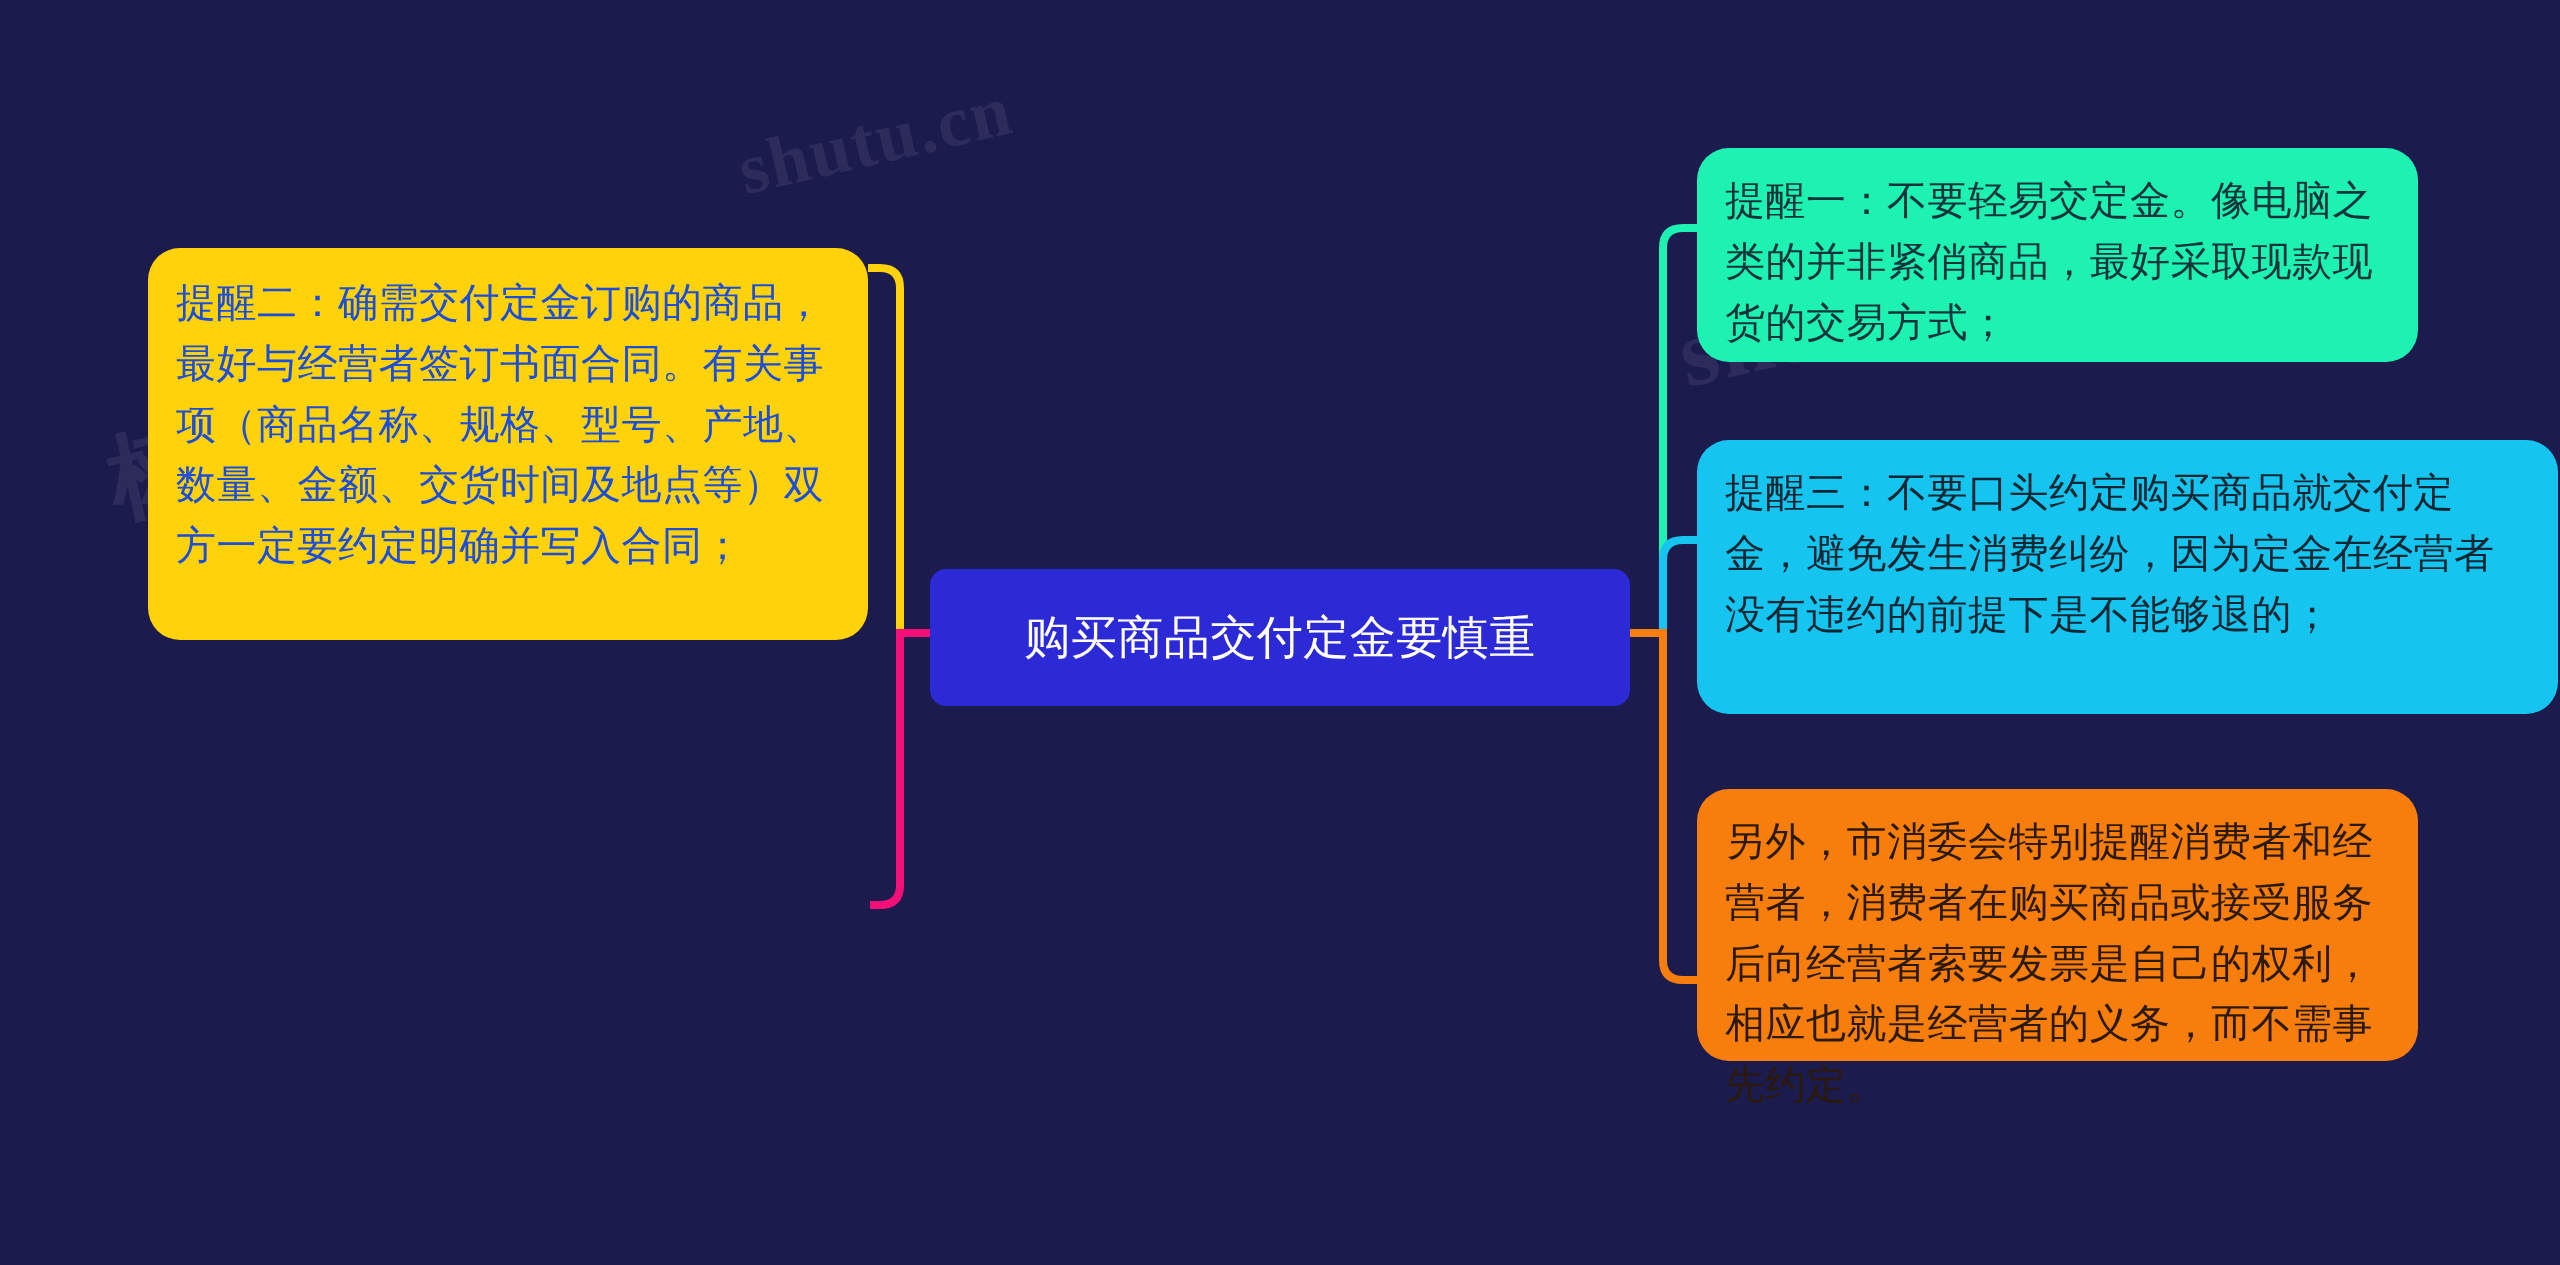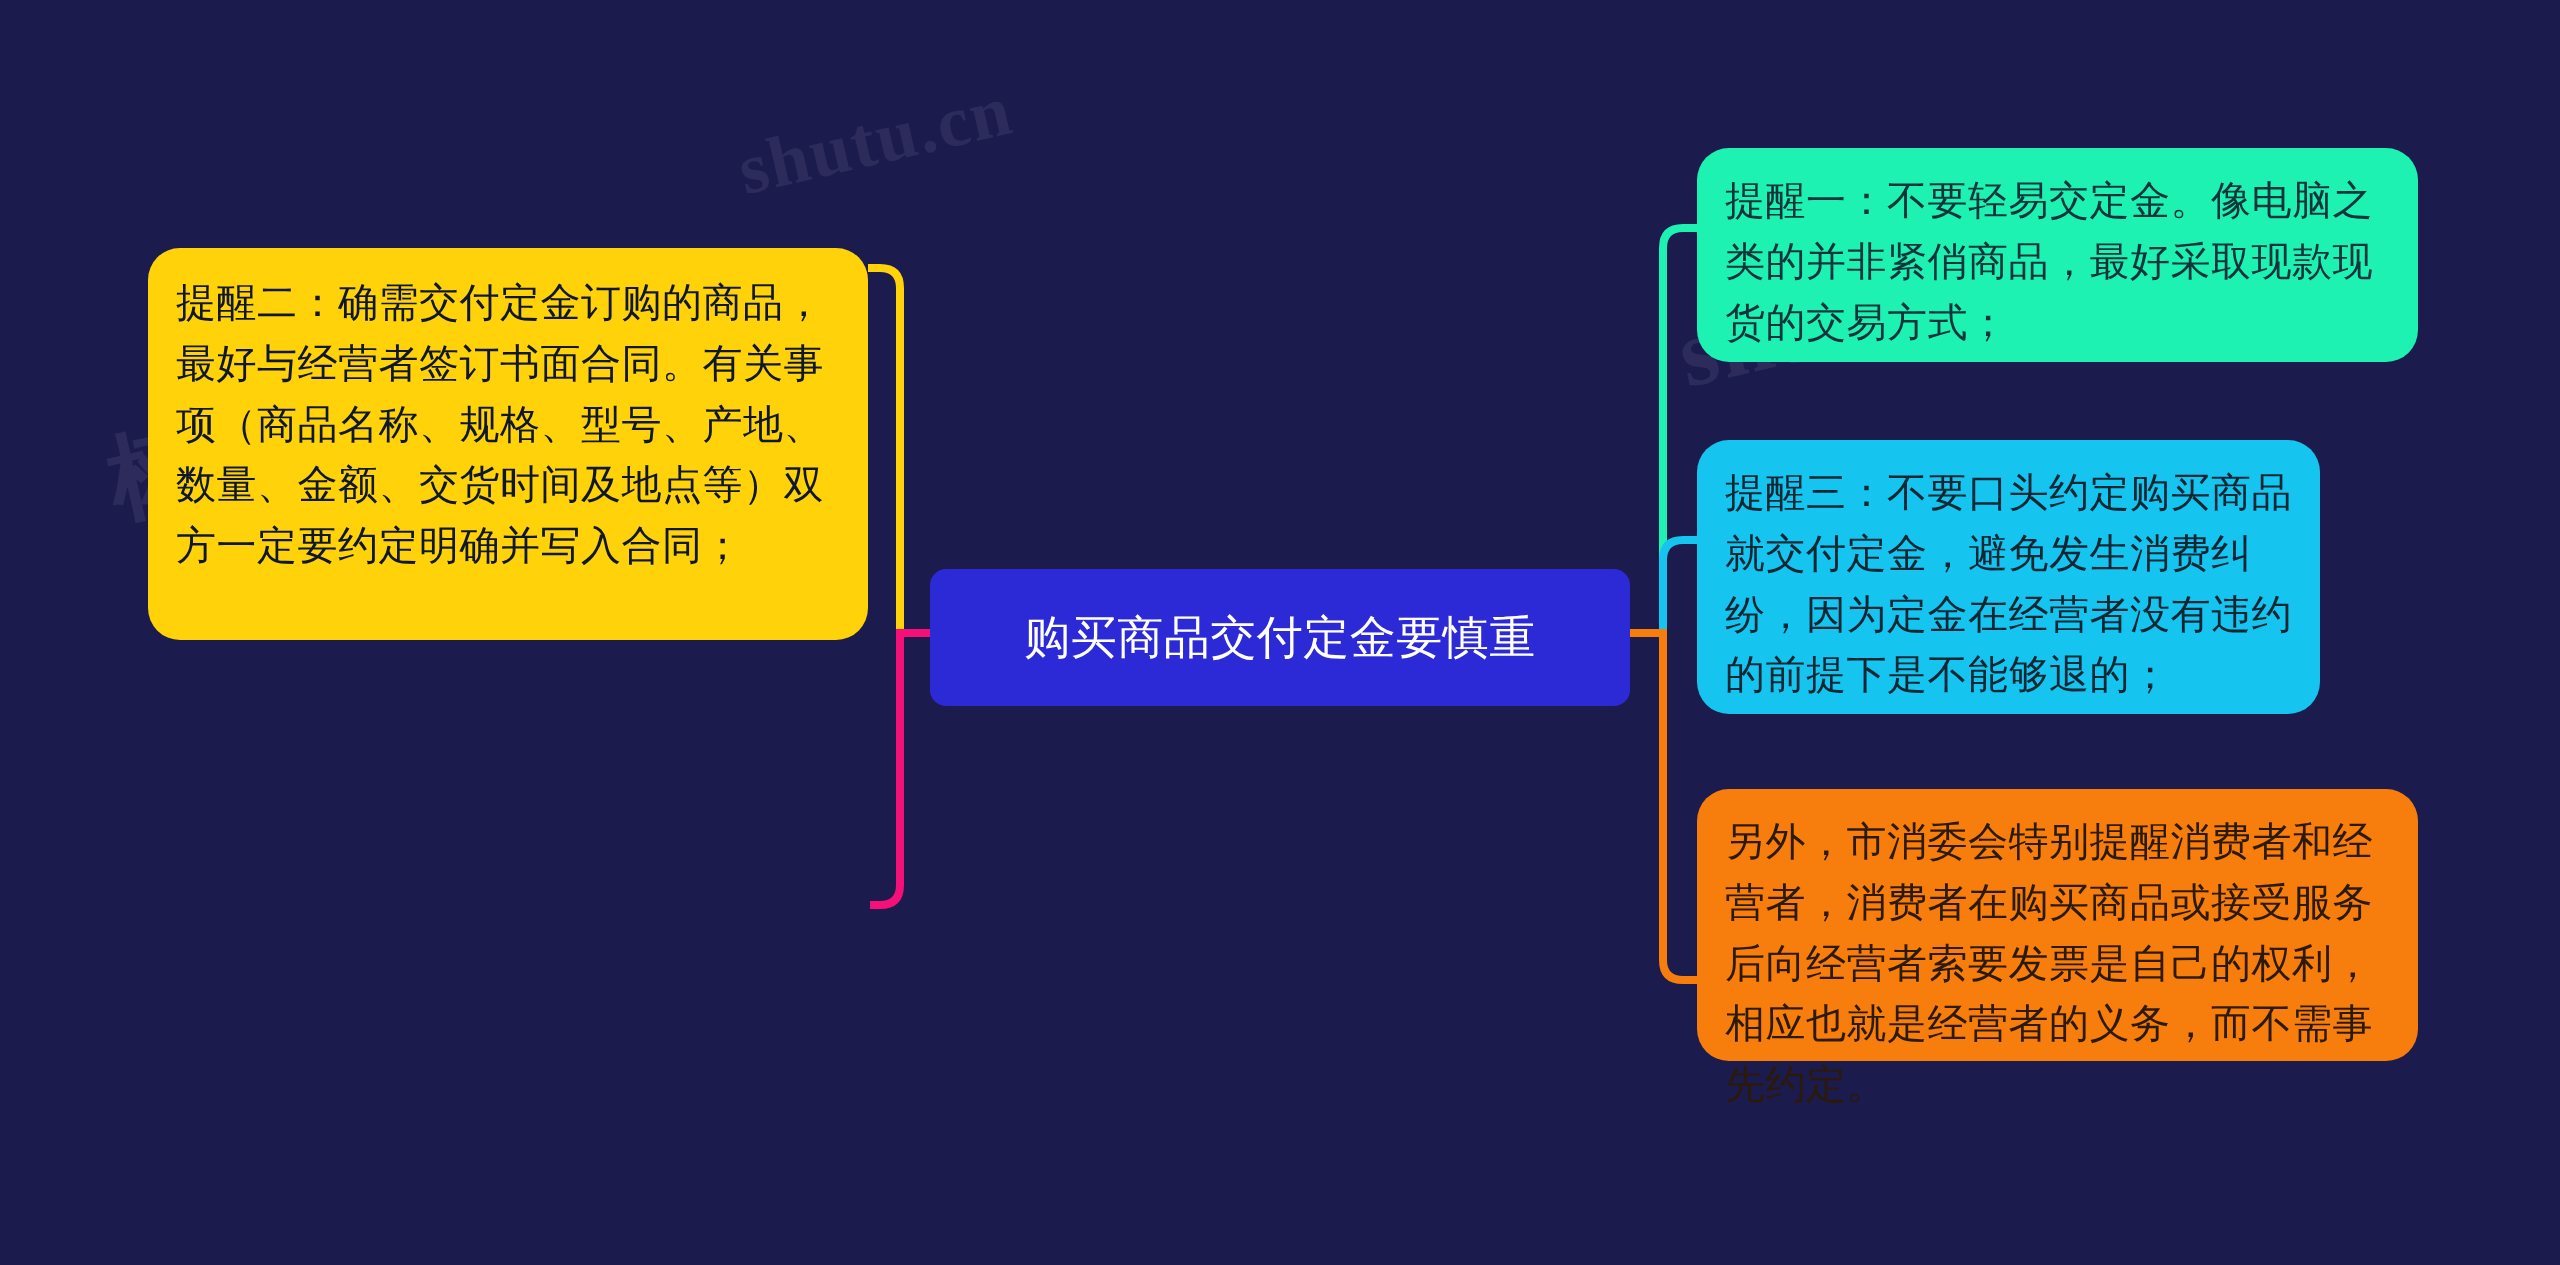--- a/index.html
+++ b/index.html
@@ -84,21 +84,21 @@
   }
 
   
   #node-yellow {
     left: 148px; top: 248px;
     width: 720px; height: 392px;
     background: #ffd20a;
     align-items: flex-start;
     padding: 24px 28px;
   }
-  #node-yellow .txt { color: #0f172a; }
+  #node-yellow .txt { color: #1d4ed8; }
 
   
   #node-pink {
     left: 148px; top: 714px;
     width: 722px; height: 216px;
     background: #f50f79;
     align-items: flex-start;
     padding: 22px 28px;
   }
   #node-pink .txt { color: #ffffff; }
@@ -109,21 +109,21 @@
     width: 721px; height: 214px;
     background: #1ef2b3;
     align-items: flex-start;
     padding: 22px 28px;
   }
   #node-green .txt { color: #10343a; }
 
   
   #node-cyan {
     left: 1697px; top: 440px;
-    width: 623px; height: 274px;
+    width: 861px; height: 274px;
     background: #16c4f0;
     align-items: flex-start;
     padding: 22px 28px;
   }
   #node-cyan .txt { color: #0e2733; }
 
   
   #node-orange {
     left: 1697px; top: 789px;
     width: 721px; height: 272px;

